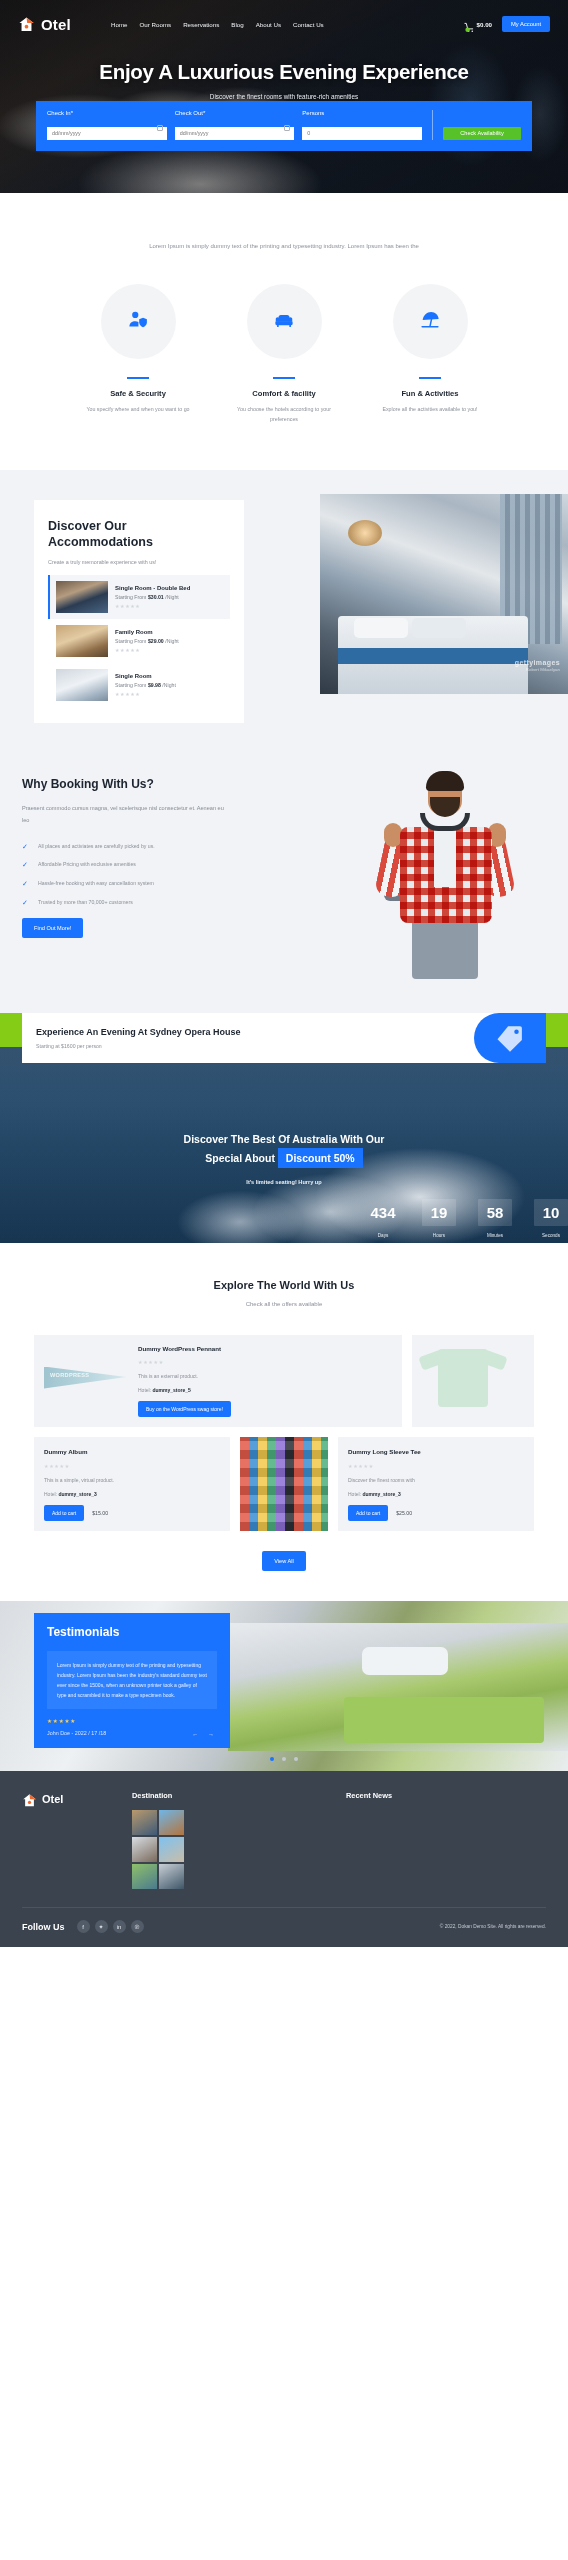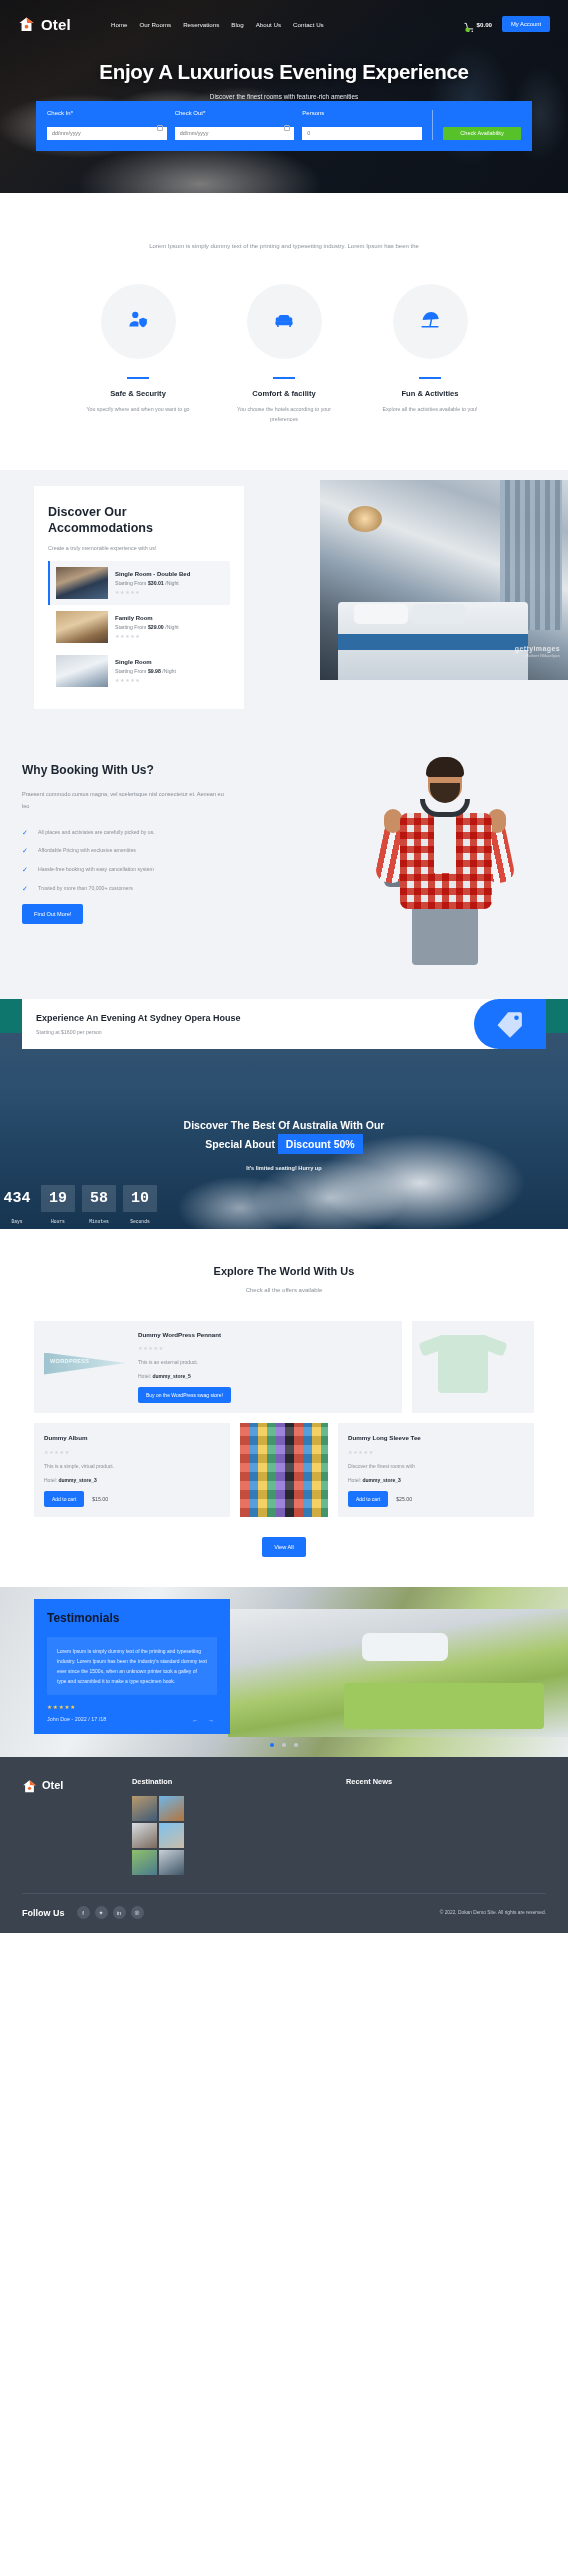--- a/index.html
+++ b/index.html
@@ -89,21 +89,21 @@
   .feat { width:112px; text-align:center; }
   .feat-circle {
     width:75px; height:75px; border-radius:50%; background:#f3f4f6;
     margin:0 auto; display:flex; align-items:center; justify-content:center;
   }
   .feat-rule { width:22px; height:2.2px; background:#1a73ff; margin:18px auto 10px; }
   .feat-name { font-size:7.6px; font-weight:bold; color:#1c2430; }
   .feat-desc { font-size:5.3px; color:#8b9099; line-height:1.9; margin-top:6px; }
 
   
-  .accom { background:#f1f3f6; padding:16px 0 40px; position:relative; }
+  .accom { background:#f1f3f6; padding:30px 0 40px; position:relative; }
   .accom-inner { position:relative; width:568px; padding:0 34px; display:flex; }
   .accom-card { background:#fff; width:210px; padding:18px 14px 16px; position:relative; z-index:3; }
   .accom-h { font-size:12.5px; font-weight:bold; color:#1c2430; line-height:1.28; }
   .accom-p { font-size:5.4px; color:#8b9099; margin-top:9px; }
   .room-list { margin-top:10px; }
   .room {
     display:flex; gap:7px; padding:6px 6px; align-items:center;
     border-left:2px solid transparent;
   }
   .room.active { background:#f3f5f8; border-left-color:#1a73ff; }
@@ -160,21 +160,21 @@
   .p-pants{position:absolute;left:36px;top:150px;width:66px;height:60px;background:#8e9aa6;border-radius:4px;}
   .p-armL{position:absolute;left:4px;top:66px;width:28px;height:62px;border-radius:12px;transform:rotate(12deg);
     background:repeating-linear-gradient(90deg,#d94a3d 0 6px,#f2f4f6 6px 12px);}
   .p-armR{position:absolute;left:106px;top:66px;width:28px;height:62px;border-radius:12px;transform:rotate(-12deg);
     background:repeating-linear-gradient(90deg,#d94a3d 0 6px,#f2f4f6 6px 12px);}
   .p-thumbL{position:absolute;left:8px;top:54px;width:18px;height:24px;border-radius:9px;background:#c98e63;}
   .p-thumbR{position:absolute;left:112px;top:54px;width:18px;height:24px;border-radius:9px;background:#c98e63;}
   .p-pack{position:absolute;left:8px;top:80px;width:22px;height:52px;border-radius:6px;background:#6f7a86;}
 
   
-  .opera-band { position:relative; background:#0f766e; height:34px; }
+  .opera-band { position:relative; background:#84cc16; height:34px; }
   .opera-card {
     position:absolute; left:22px; right:22px; top:0; height:50px; background:#fff;
     display:flex; align-items:center; padding:0 14px; z-index:6; overflow:hidden;
   }
   .opera-h { font-size:9px; font-weight:bold; color:#1c2430; }
   .opera-p { font-size:5.2px; color:#8b9099; margin-top:6px; }
   .opera-tag {
     position:absolute; right:0; top:0; width:72px; height:50px; background:#1a73ff;
     border-radius:40px 0 0 40px; display:flex; align-items:center; justify-content:center;
   }
@@ -189,21 +189,21 @@
     background:
       radial-gradient(ellipse 150px 70px at 420px 150px, rgba(245,247,250,.85), rgba(245,247,250,0) 70%),
       radial-gradient(ellipse 110px 55px at 330px 165px, rgba(235,240,245,.7), rgba(235,240,245,0) 70%),
       radial-gradient(ellipse 90px 45px at 240px 175px, rgba(225,232,240,.6), rgba(225,232,240,0) 70%),
       linear-gradient(180deg, rgba(40,70,100,.55), rgba(20,45,70,.75));
   }
   .cd-inner { position:relative; z-index:3; }
   .cd-h { color:#fff; font-size:10.5px; font-weight:bold; line-height:1.55;margin-top:40px; }
   .cd-badge { background:#1a73ff; color:#fff; padding:2px 8px; display:inline-block; }
   .cd-sub { color:#eef2f6; font-size:5.6px; margin-top:11px; font-weight:bold; }
-  .cd-row { display:flex; justify-content:flex-start; gap:7px; margin-top:14px;font-family:Liberation Mono, monospace; }
+  .cd-row { display:flex; justify-content:flex-end; gap:22px; margin-top:14px; }
   .cd-cell { width:34px; }
   .cd-num {
     background:rgba(255,255,255,.14); color:#fff; font-size:15px; font-weight:bold;
     padding:5px 0; border-radius:1px;
   }
   .cd-num.first { background:transparent; }
   .cd-lab { color:#e6ebf1; font-size:4.6px; margin-top:7px; }
   .cd-btn { margin-top:14px; }
 
   
@@ -243,21 +243,21 @@
     background:linear-gradient(120deg,#d9dde1 0%,#eef1f3 24%,#bfc6cb 46%,#8fa06a 62%,#b8cf8a 74%,#e9edf0 100%);
   }
   .testi .bedimg{position:absolute;right:0;top:22px;width:340px;height:128px;
     background:linear-gradient(170deg,#e8ebee 0%,#cfd5da 30%,#a9c96e 52%,#8fb455 66%,#dfe4e8 100%);}
   .testi .pillow{position:absolute;right:120px;top:46px;width:86px;height:28px;background:#f0f3f5;border-radius:7px;}
   .testi .greenb{position:absolute;right:24px;top:96px;width:200px;height:46px;background:#9ec95f;border-radius:4px;}
   .testi-card {
     position:absolute; left:34px; top:12px; width:196px; background:#1a73ff;
     padding:12px 13px 12px; z-index:4;
   }
-  .testi-h { color:#0f172a; font-size:12px; font-weight:bold; }
+  .testi-h { color:#ffffff; font-size:12px; font-weight:bold; }
   .testi-quote {
     background:#2d80ff; margin-top:12px; padding:10px 10px 9px; color:#eaf1ff;
     font-size:5px; line-height:1.95;
   }
   .testi-stars { color:#ffd24a; font-size:5.6px; margin-top:9px; letter-spacing:.8px; }
   .testi-name { color:#fff; font-size:5.4px; margin-top:6px; font-weight:bold; }
   .testi-name span { font-weight:normal; color:#d6e4ff; }
   .testi-arrows { position:absolute; right:12px; bottom:11px; color:#cfe0ff; font-size:6px; letter-spacing:4px; }
   .testi-dots { position:absolute; left:0; right:0; bottom:6px; text-align:center; z-index:5; }
   .testi-dots i { display:inline-block; width:4px; height:4px; border-radius:50%; background:#c3c9cf; margin:0 2px; }

